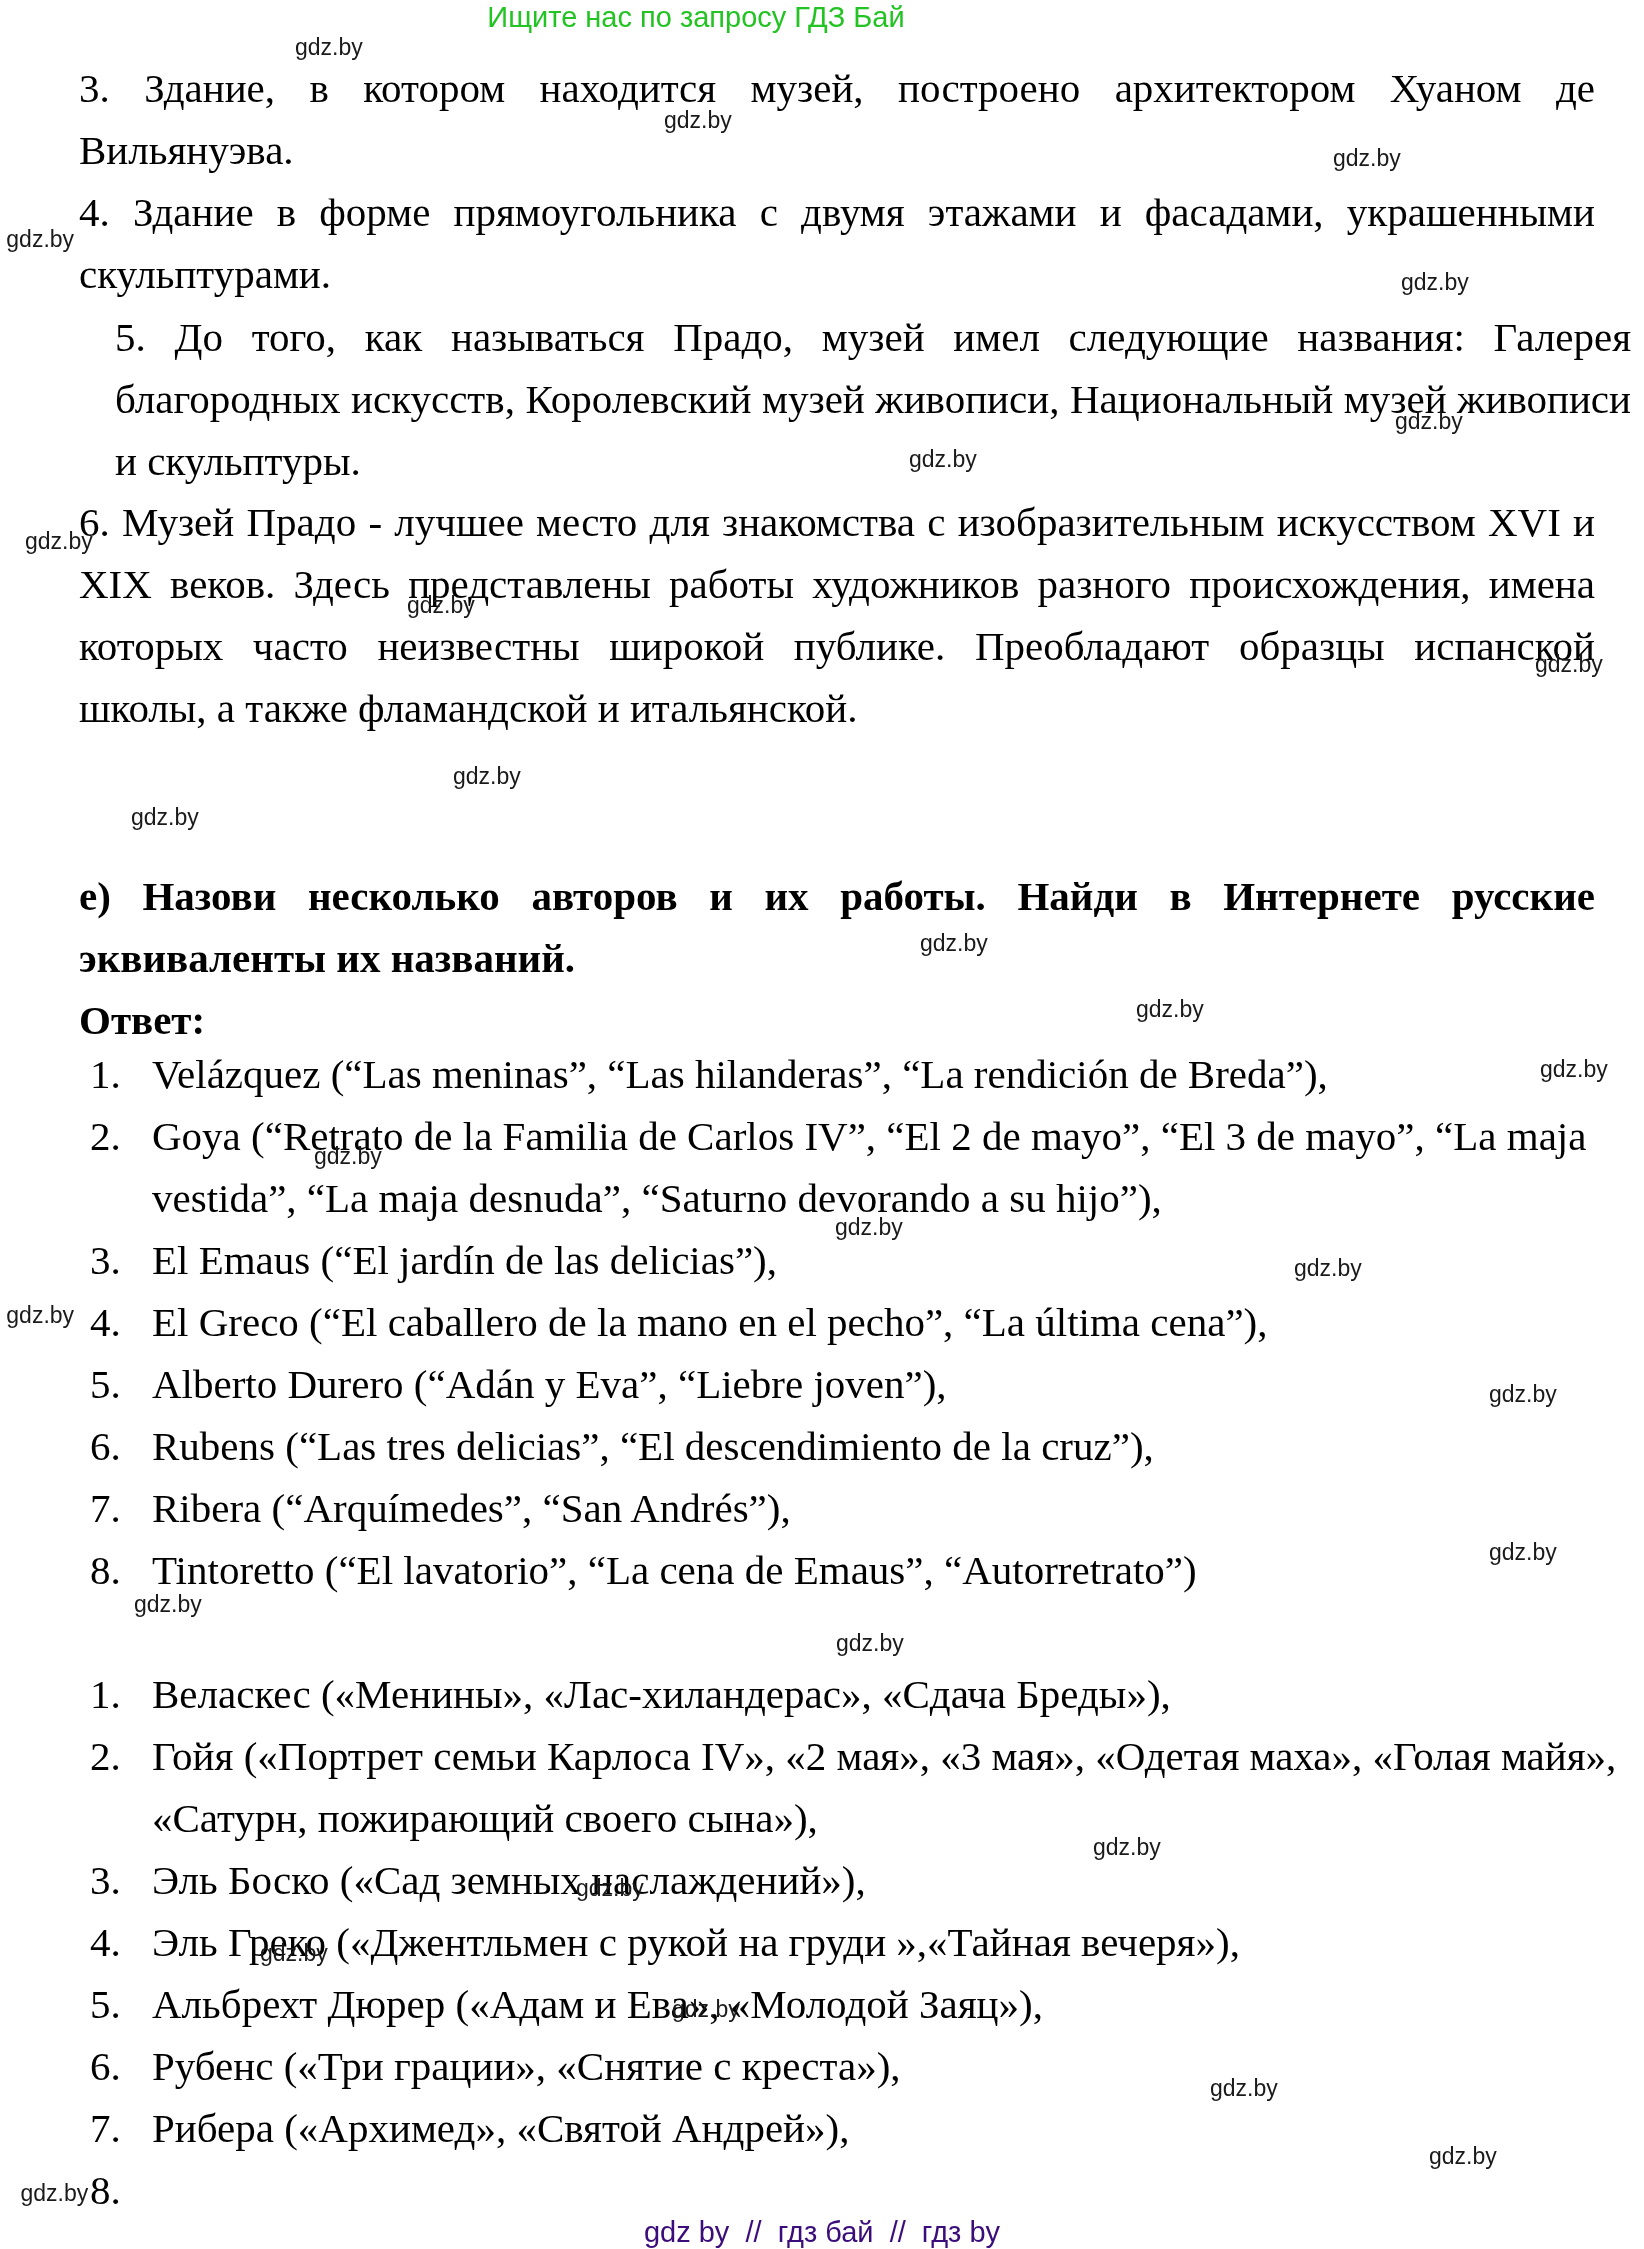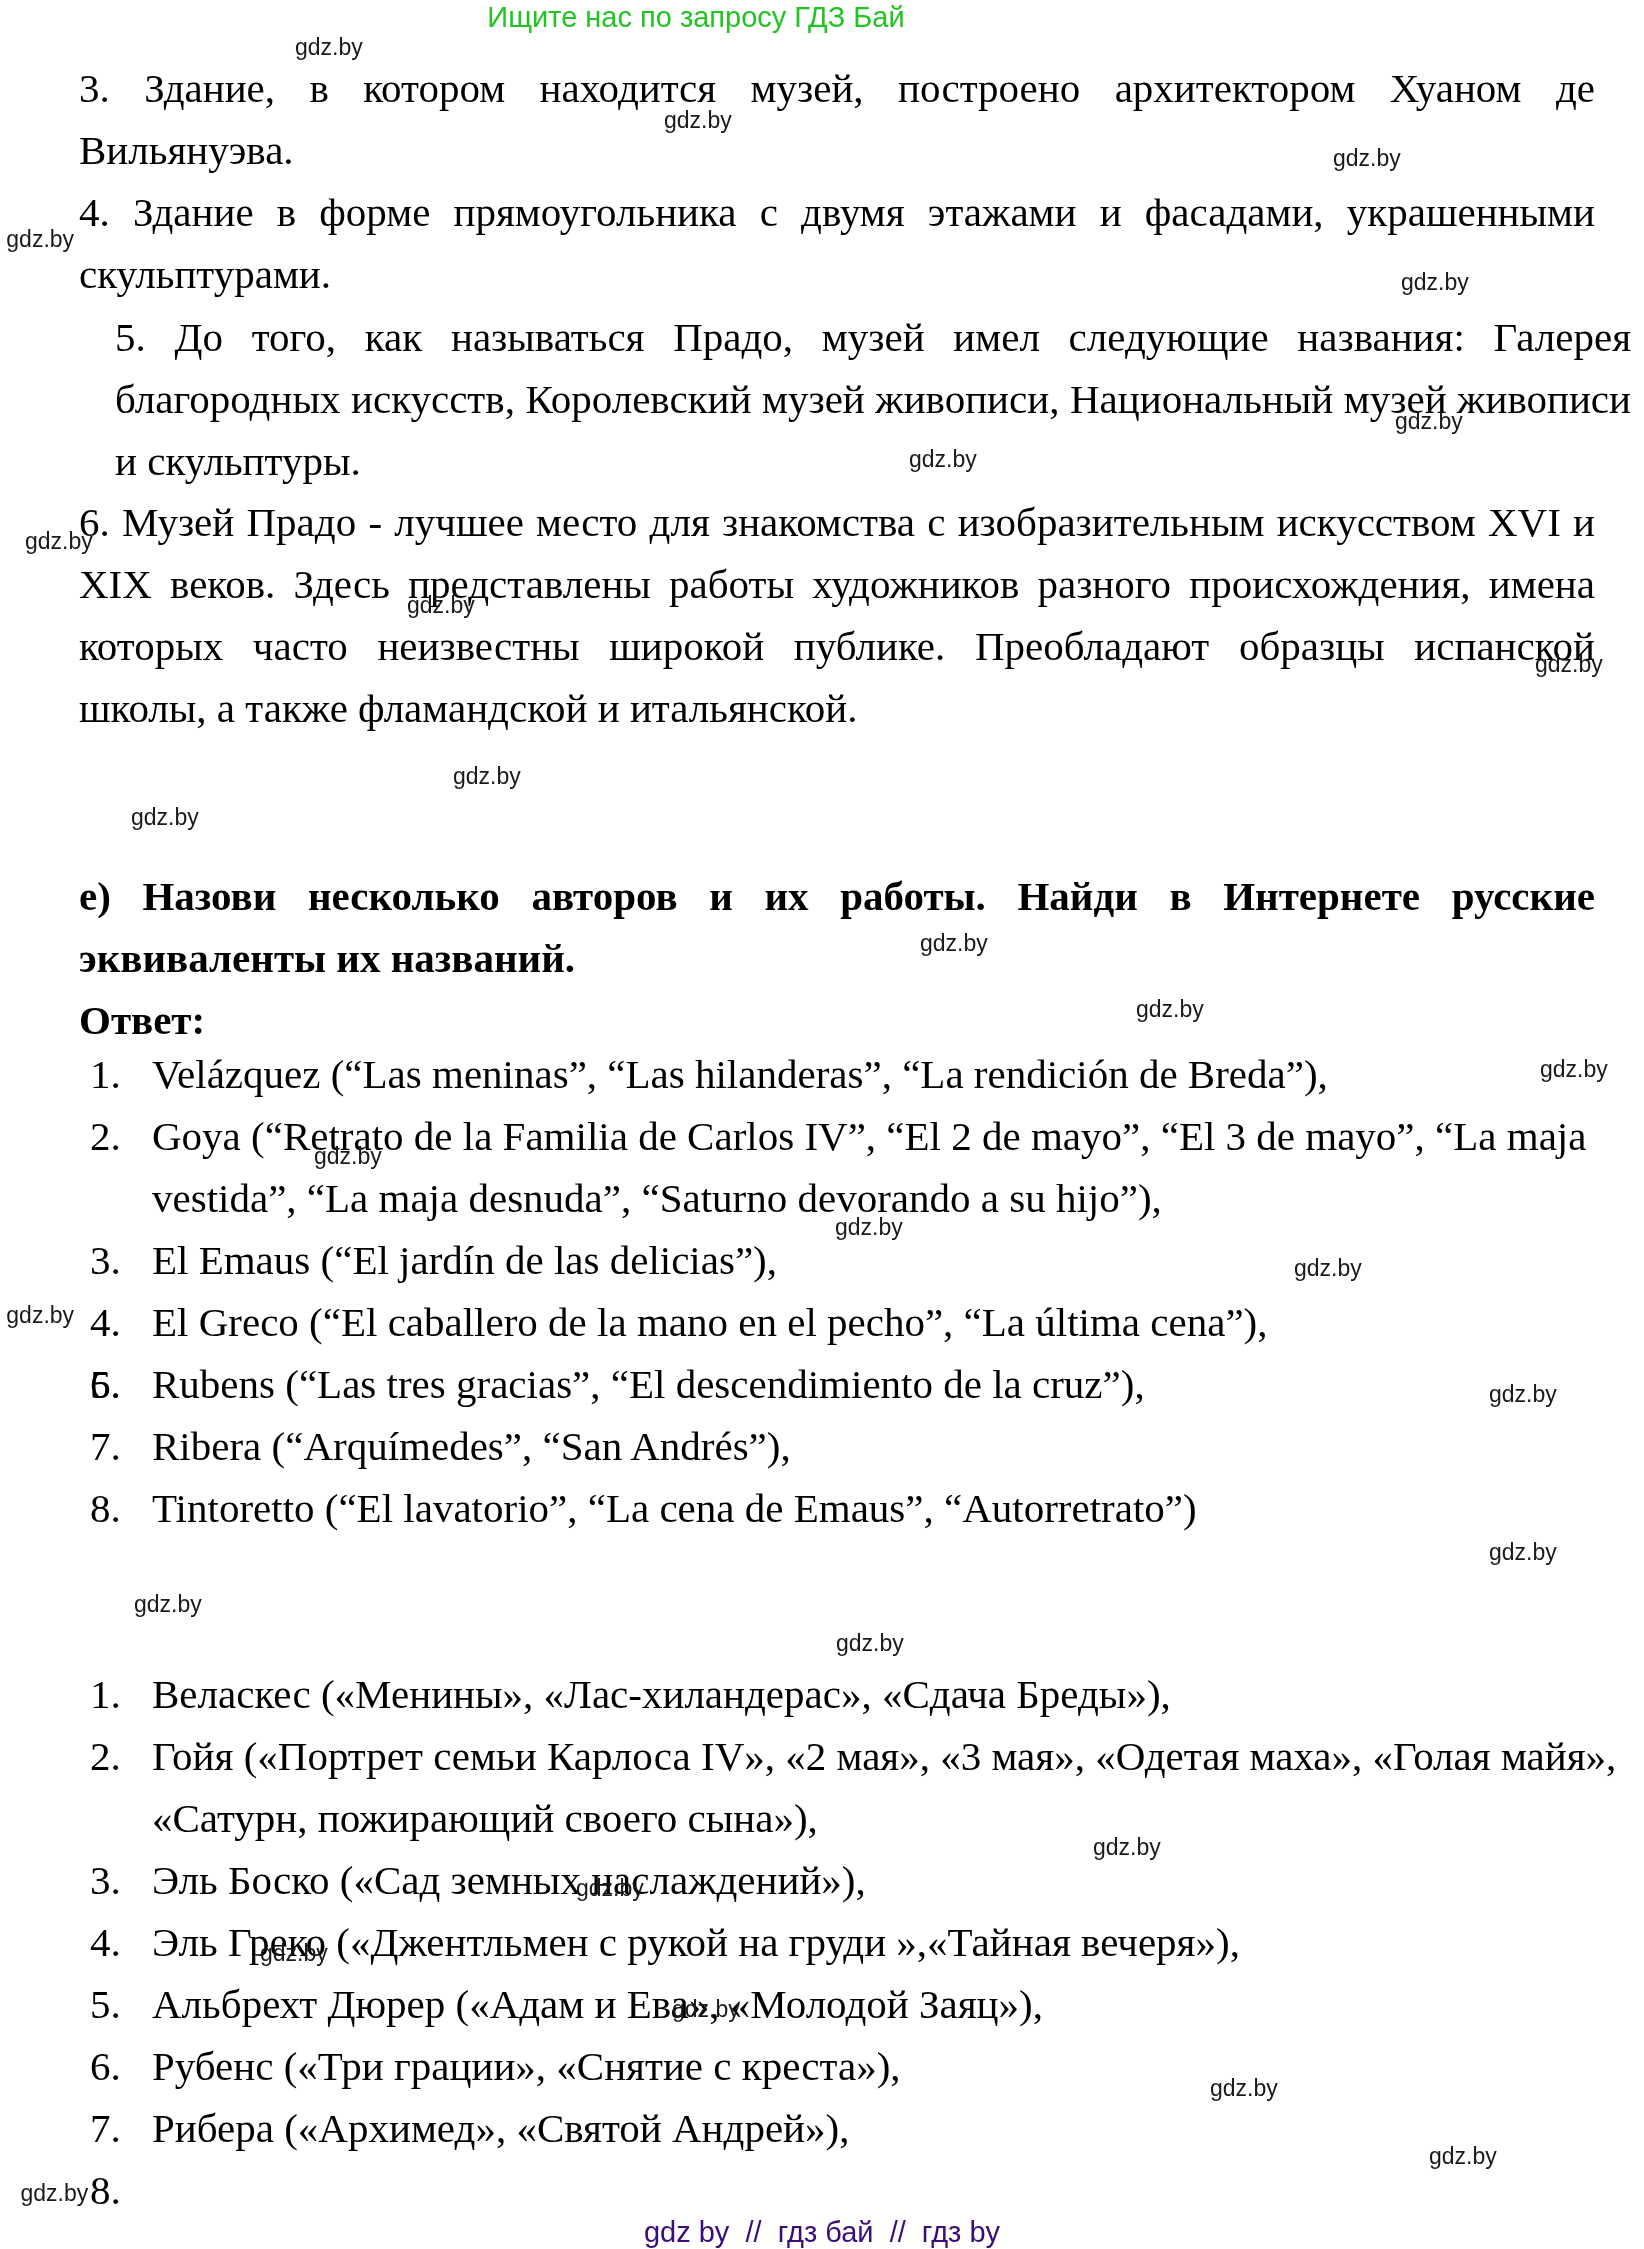--- a/index.html
+++ b/index.html
@@ -32,22 +32,22 @@
 <div class="para" style="top:491px;">6. Музей Прадо - лучшее место для знакомства с изобразительным искусством XVI и XIX веков. Здесь представлены работы художников разного происхождения, имена которых часто неизвестны широкой публике. Преобладают образцы испанской школы, а также фламандской и итальянской.</div>
 
 <div class="heading" style="top:857px;">е) Назови несколько авторов и их работы. Найди в Интернете русские эквиваленты их названий.</div>
 <div class="heading" style="top:981px;">Ответ:</div>
 
 <ul class="list" style="top:1043px;">
   <li class="li"><span class="num">1.</span><span>Velázquez (“Las meninas”, “Las hilanderas”, “La rendición de Breda”),</span></li>
   <li class="li"><span class="num">2.</span><span>Goya (“Retrato de la Familia de Carlos IV”, “El 2 de mayo”, “El 3 de mayo”, “La maja vestida”, “La maja desnuda”, “Saturno devorando a su hijo”),</span></li>
   <li class="li"><span class="num">3.</span><span>El Emaus (“El jardín de las delicias”),</span></li>
   <li class="li"><span class="num">4.</span><span>El Greco (“El caballero de la mano en el pecho”, “La última cena”),</span></li>
-  <li class="li"><span class="num">5.</span></li>
-  <li class="li"><span class="num">6.</span><span>Rubens (“Las tres gracias”, “El descendimiento de la cruz”),</span></li>
+  <li class="li"><span class="num">5.</span><span>Alberto Durero (“Adán y Eva”, “Liebre joven”),</span></li>
+  <li class="li"><span class="num">6.</span><span>Rubens (“Las tres delicias”, “El descendimiento de la cruz”),</span></li>
   <li class="li"><span class="num">7.</span><span>Ribera (“Arquímedes”, “San Andrés”),</span></li>
   <li class="li"><span class="num">8.</span><span>Tintoretto (“El lavatorio”, “La cena de Emaus”, “Autorretrato”)</span></li>
 </ul>
 
 <ul class="list" style="top:1663px;">
   <li class="li"><span class="num">1.</span><span>Веласкес («Менины», «Лас-хиландерас», «Сдача Бреды»),</span></li>
   <li class="li"><span class="num">2.</span><span>Гойя («Портрет семьи Карлоса IV», «2 мая», «3 мая», «Одетая маха», «Голая майя», «Сатурн, пожирающий своего сына»),</span></li>
   <li class="li"><span class="num">3.</span><span>Эль Боско («Сад земных наслаждений»),</span></li>
   <li class="li"><span class="num">4.</span><span>Эль Греко («Джентльмен с рукой на груди »,«Тайная вечеря»),</span></li>
   <li class="li"><span class="num">5.</span><span>Альбрехт Дюрер («Адам и Ева», «Молодой Заяц»),</span></li>

